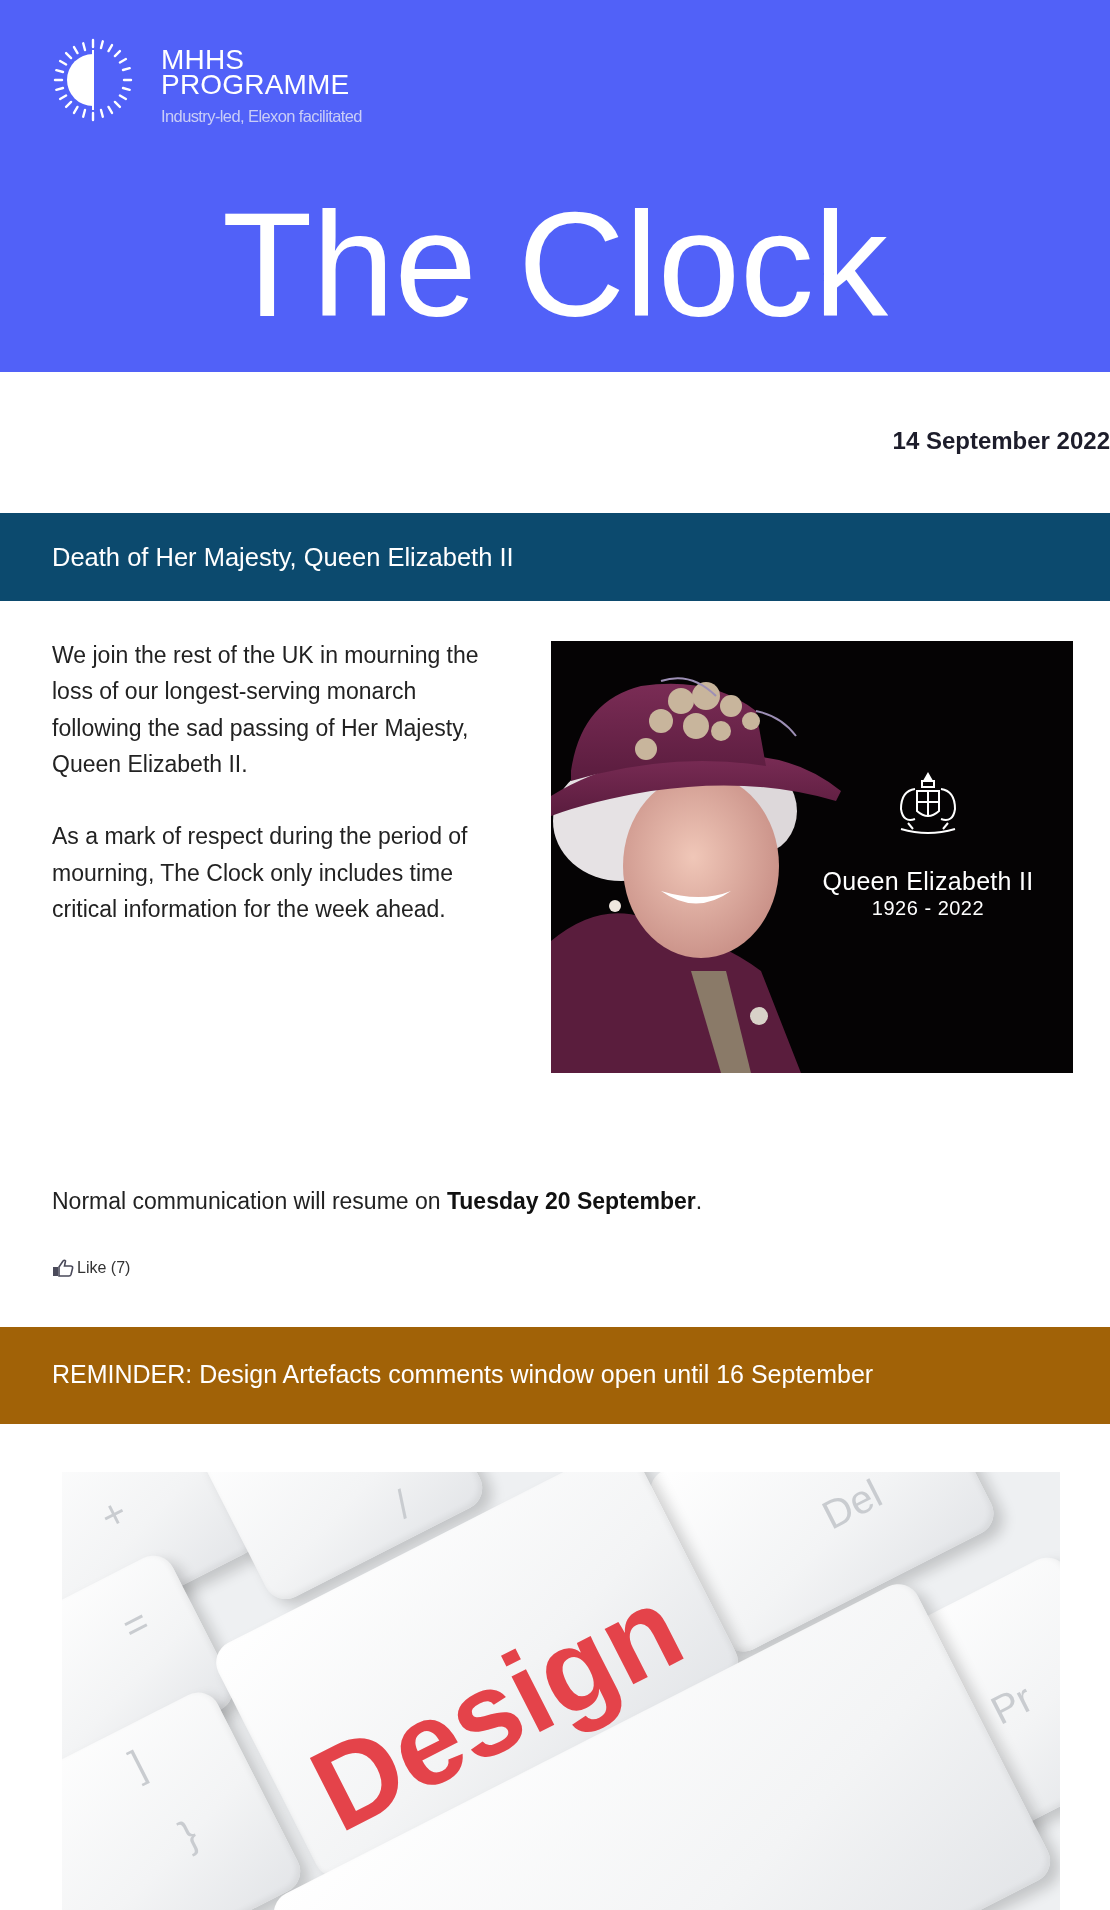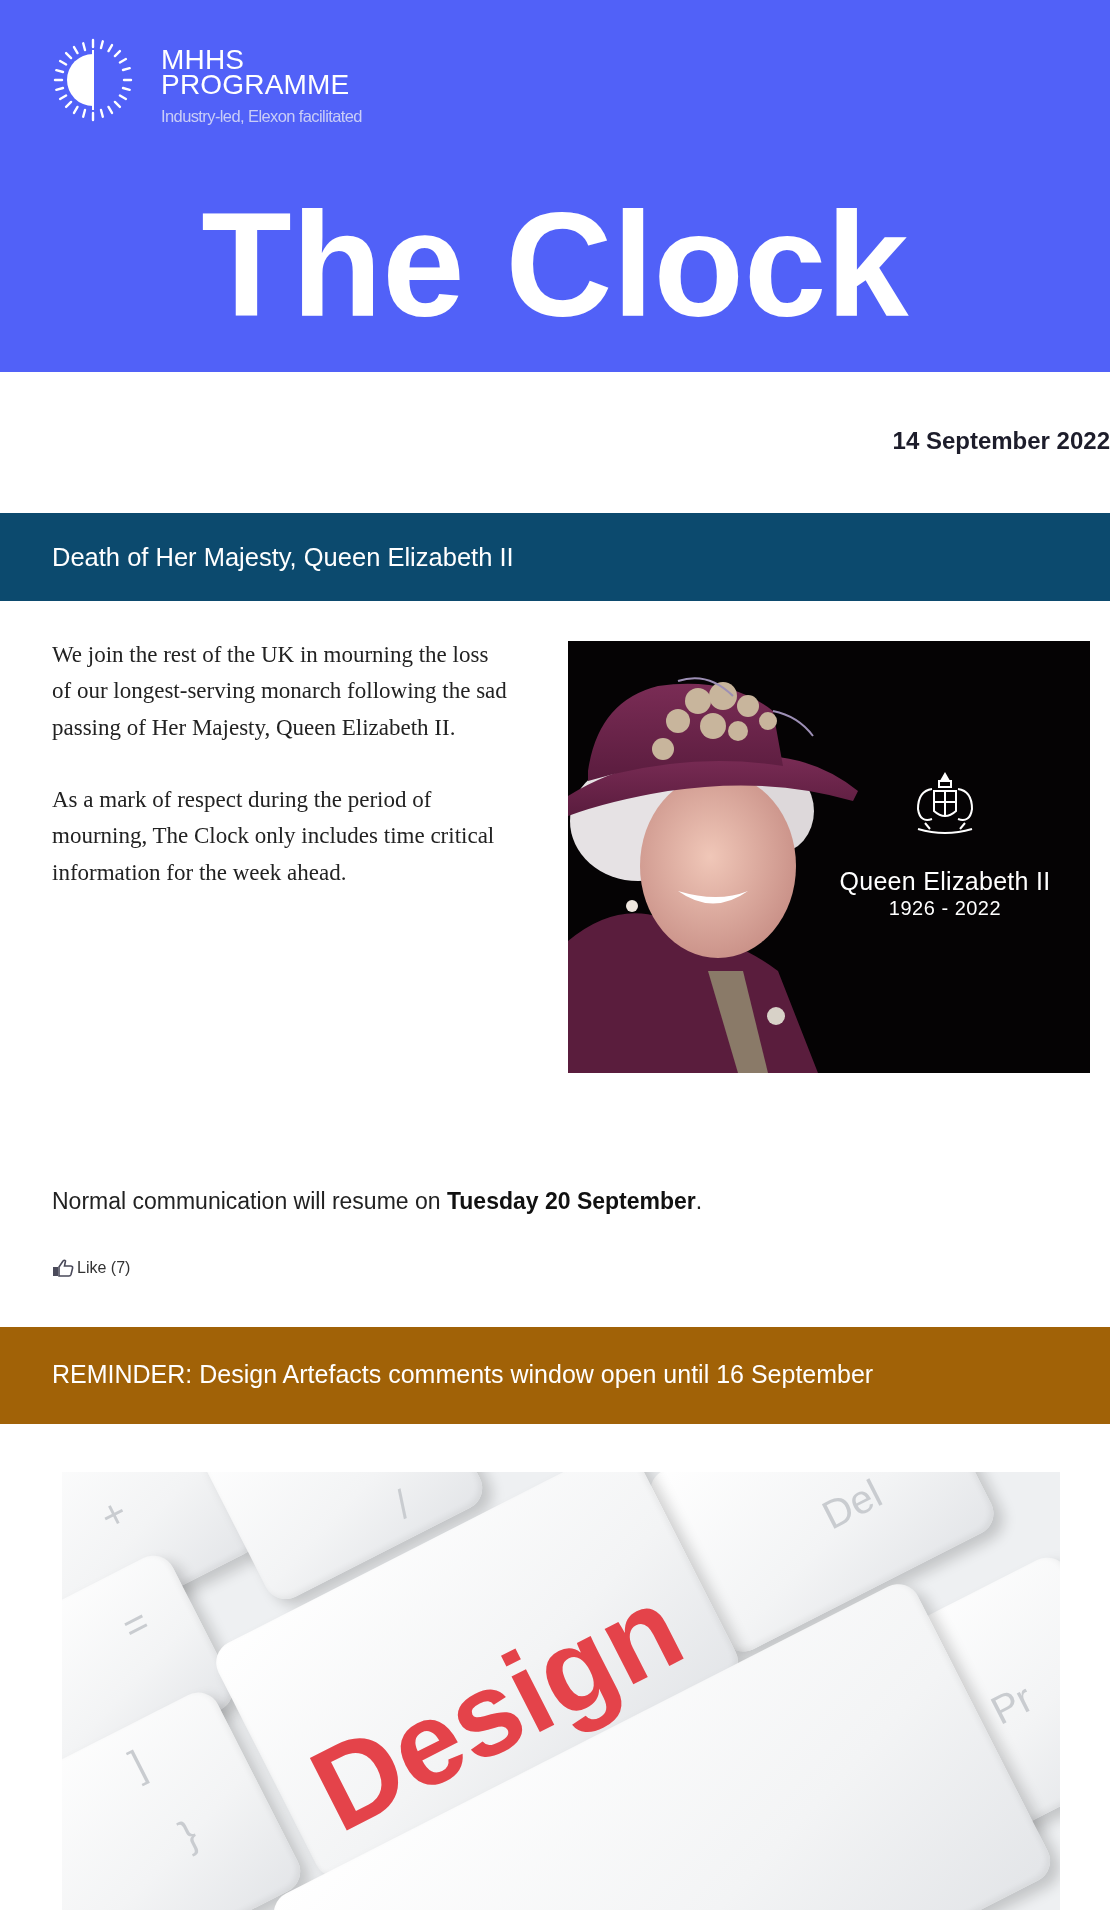--- a/index.html
+++ b/index.html
@@ -4,38 +4,38 @@
   <style>
     * { box-sizing: border-box; margin: 0; padding: 0; }
     html, body { width: 1110px; height: 1910px; overflow: hidden; background: #ffffff; }
     body { font-family: "Liberation Sans", sans-serif; color: #222222; position: relative; }
 
     .header { position: absolute; left: 0; top: 0; width: 1110px; height: 372px; background: #5161f8; }
     .logo-icon { position: absolute; left: 50px; top: 37px; width: 86px; height: 86px; }
     .logo-text { position: absolute; left: 161px; top: 47px; color: #ffffff; }
     .logo-line1, .logo-line2 { display: block; font-size: 28px; font-weight: normal; line-height: 25px; letter-spacing: 0.2px; }
     .logo-sub { display: block; margin-top: 10px; font-size: 16.5px; color: #c9cdf7; letter-spacing: -0.6px; }
-    .masthead { position: absolute; left: 0; top: 190px; width: 1110px; text-align: center; color: #ffffff; font-weight: bold; font-size: 148px; line-height: 150px; letter-spacing: 0px; }
+    .masthead { position: absolute; left: 0; top: 190px; width: 1110px; text-align: center; color: #ffffff; font-weight: normal; font-size: 148px; line-height: 150px; letter-spacing: 0px; }
 
     .date { position: absolute; left: 0; top: 427px; width: 1110px; text-align: right; font-size: 24px; font-weight: bold; color: #1d1d2b; }
 
     .section-bar { position: absolute; left: 0; width: 1110px; color: #ffffff; font-size: 25.5px; padding-left: 52px; }
     .bar-purple { top: 513px; height: 88px; line-height: 88px; background: #0c4a6e; }
     .bar-red { top: 1327px; height: 97px; line-height: 95px; background: #a16207; font-size: 25px; }
 
-    .body-text { position: absolute; left: 52px; top: 637px; width: 460px; font-size: 23px; line-height: 36.3px; color: #222222; font-family: Liberation Serif, serif; }
+    .body-text { position: absolute; left: 52px; top: 637px; width: 460px; font-size: 23px; line-height: 36.3px; color: #222222; }
     .body-text p { margin-bottom: 36.3px; }
 
     .resume { position: absolute; left: 52px; top: 1183px; font-size: 23px; line-height: 36px; color: #222222; white-space: nowrap; }
     .resume b { color: #111111; }
 
     .like { position: absolute; left: 52px; top: 1259px; display: flex; align-items: center; gap: 3px; font-size: 16px; color: #333333; cursor: pointer; }
     .like svg { display: block; }
 
-    .queen-card { position: absolute; left: 551px; top: 641px; width: 522px; height: 432px; background: #050304; overflow: hidden; margin-left: 17px; }
+    .queen-card { position: absolute; left: 551px; top: 641px; width: 522px; height: 432px; background: #050304; overflow: hidden; }
     .queen-photo { position: absolute; left: 0; top: 0; width: 290px; height: 432px; }
     .crest-icon { position: absolute; left: 342px; top: 130px; width: 70px; height: 68px; }
     .queen-name { position: absolute; left: 232px; top: 226px; width: 290px; text-align: center; color: #ffffff; font-size: 25px; letter-spacing: 0.3px; }
     .queen-years { position: absolute; left: 232px; top: 256px; width: 290px; text-align: center; color: #ffffff; font-size: 20px; letter-spacing: 0.5px; }
 
     .keyboard { position: absolute; left: 62px; top: 1472px; width: 998px; height: 438px; background: #eef0f2; overflow: hidden; }
     .key { position: absolute; background: linear-gradient(160deg, #ffffff 0%, #f3f4f5 60%, #e3e5e8 100%); border-radius: 22px; box-shadow: 6px 10px 14px rgba(0,0,0,0.18), inset -2px -3px 6px rgba(0,0,0,0.06); transform-origin: center; }
     .key-label { position: absolute; color: #c9ccd0; font-size: 40px; }
     .design-label { position: absolute; color: #e4434a; font-weight: bold; font-size: 118px; transform: rotate(-27deg); transform-origin: left bottom; white-space: nowrap; }
   </style>

